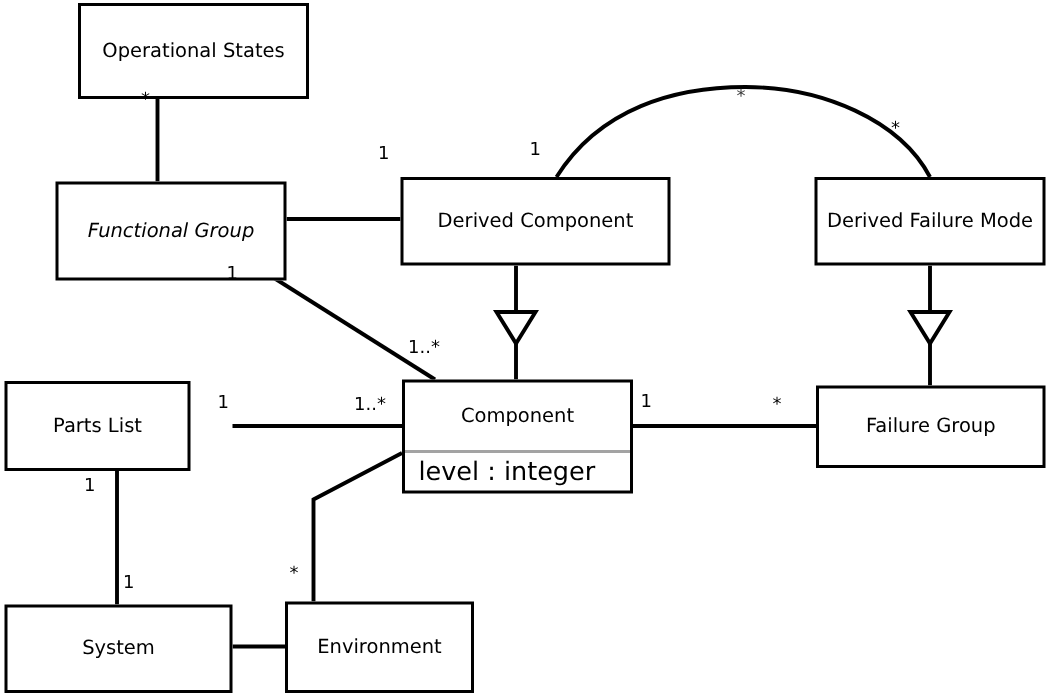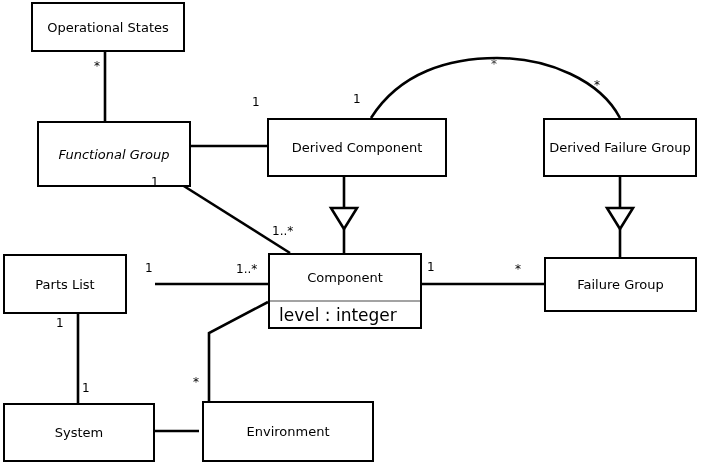--- a/index.html
+++ b/index.html
@@ -88,54 +88,54 @@
 
     <line x1="422" y1="284" x2="544" y2="284" stroke="#000" stroke-width="2.6"></line>
 
     <line x1="78" y1="314" x2="78" y2="403" stroke="#000" stroke-width="2.6"></line>
 
     <line x1="155" y1="431" x2="199" y2="431" stroke="#000" stroke-width="2.6"></line>
 
     <polyline points="268,302 209,333 209,401" fill="none" stroke="#000" stroke-width="2.6"></polyline>
   </svg>
 
-  <div class="uml-class" style="left:31px; top:2px; width:154px; height:50px;">
+  <div class="uml-class" style="left:52px; top:2px; width:154px; height:64px;">
     <div class="uml-name-compartment">Operational States</div>
   </div>
 
   <div class="uml-class" style="left:37px; top:121px; width:154px; height:66px;font-style:italic;">
     <div class="uml-name-compartment">Functional Group</div>
   </div>
 
   <div class="uml-class" style="left:267px; top:118px; width:180px; height:59px;">
     <div class="uml-name-compartment">Derived Component</div>
   </div>
 
   <div class="uml-class" style="left:543px; top:118px; width:154px; height:59px;">
-    <div class="uml-name-compartment">Derived Failure Group</div>
+    <div class="uml-name-compartment">Derived Failure Mode</div>
   </div>
 
   <div class="uml-class" style="left:3px; top:254px; width:124px; height:60px;">
     <div class="uml-name-compartment">Parts List</div>
   </div>
 
   <div class="uml-class" style="left:268px; top:253px; width:154px; height:76px;">
     <div class="uml-name-compartment">Component</div>
     <div class="uml-attr-compartment">level : integer</div>
   </div>
 
   <div class="uml-class" style="left:544px; top:257px; width:153px; height:55px;">
     <div class="uml-name-compartment">Failure Group</div>
   </div>
 
   <div class="uml-class" style="left:3px; top:403px; width:152px; height:59px;text-align:right;">
     <div class="uml-name-compartment">System</div>
   </div>
 
-  <div class="uml-class" style="left:202px; top:401px; width:172px; height:61px;">
+  <div class="uml-class" style="left:190px; top:401px; width:126px; height:61px;">
     <div class="uml-name-compartment">Environment</div>
   </div>
 
   <div class="mult-label" style="left:94px; top:60px;">*</div>
   <div class="mult-label" style="left:252px; top:96px;">1</div>
   <div class="mult-label" style="left:353px; top:93px;">1</div>
   <div class="mult-label faint" style="left:491px; top:58px;">*</div>
   <div class="mult-label" style="left:594px; top:79px;">*</div>
   <div class="mult-label" style="left:151px; top:176px;">1</div>
   <div class="mult-label" style="left:272px; top:225px;">1..*</div>

